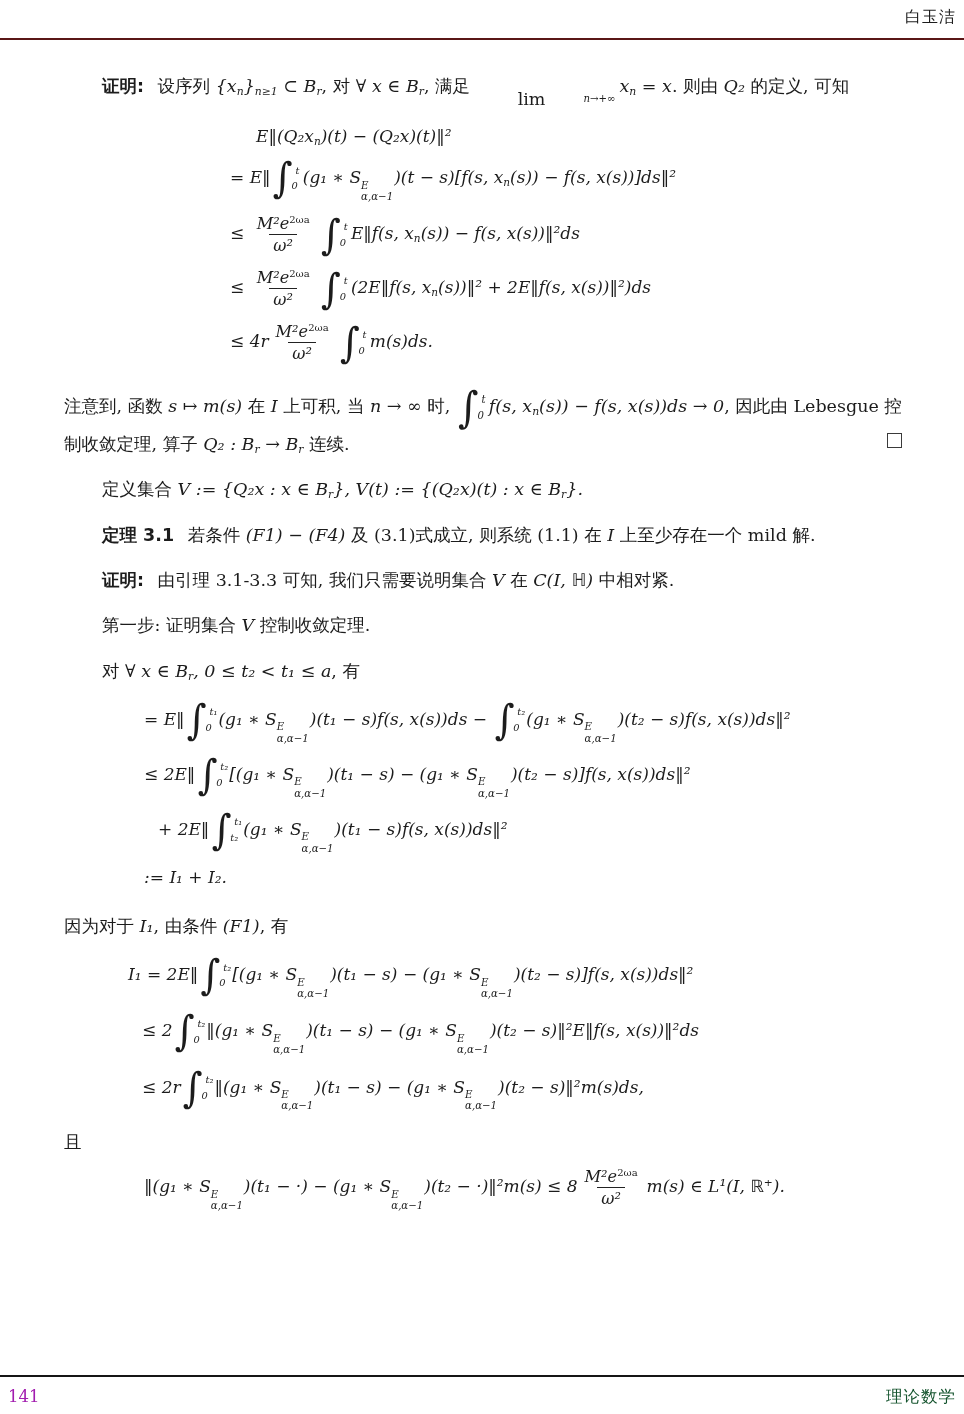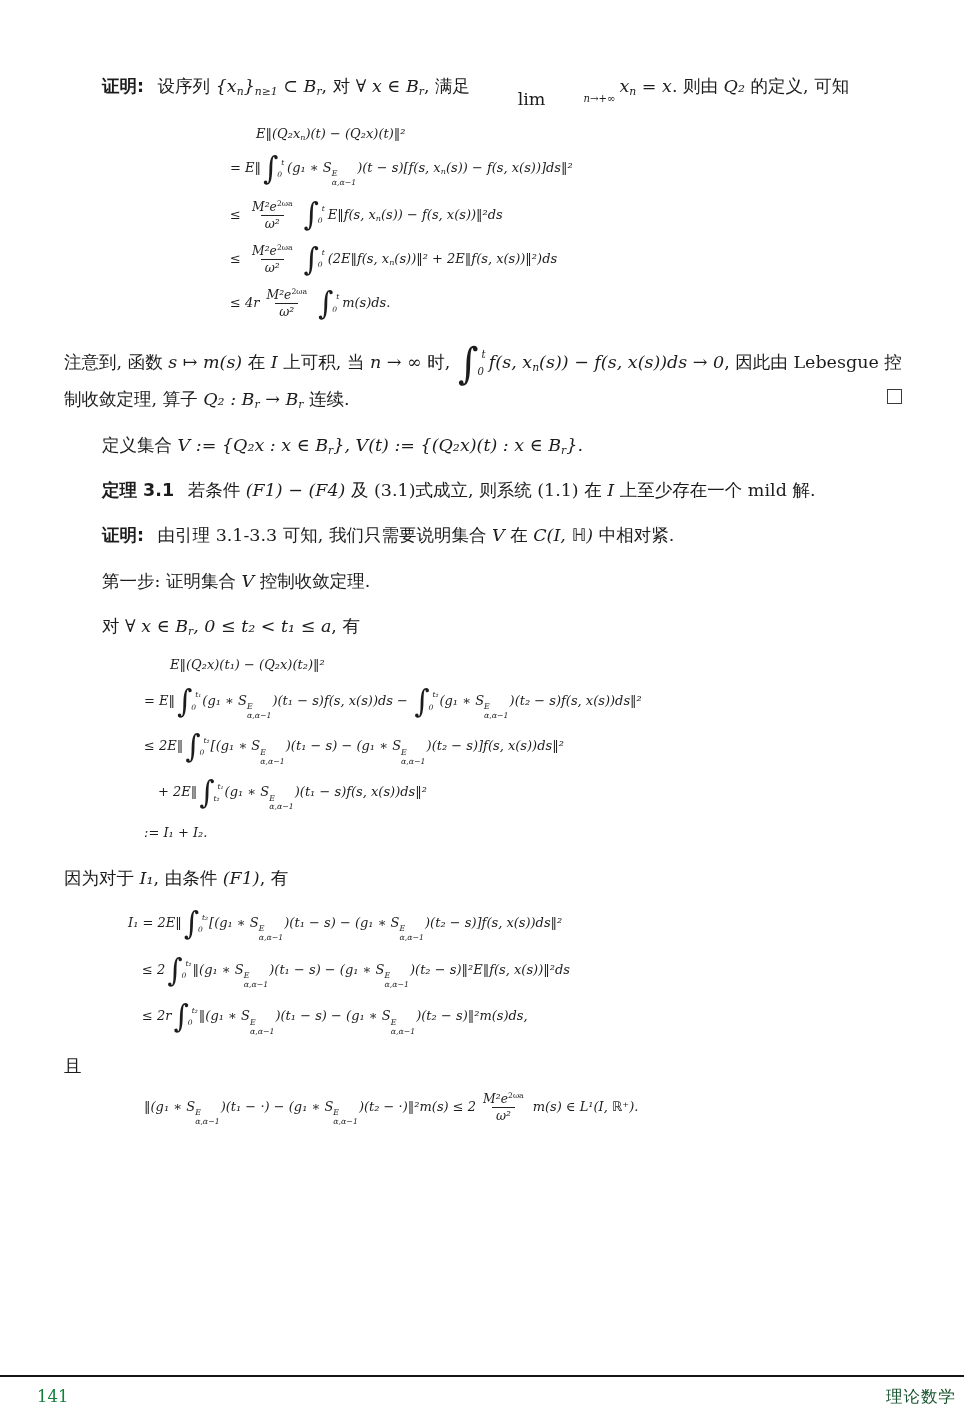--- a/index.html
+++ b/index.html
@@ -36,43 +36,47 @@
   .int .hi{transform:translateX(3px);}
   .int .lo{transform:translateX(-1px);}
   .lim{display:inline-flex; align-items:center; vertical-align:-0.75em;
        line-height:1.05; margin:0 4px;}
   .lim .top{font-style:normal;}
   .lim .bot{font-size:58%; font-style:italic; margin-top:1px;}
   .q{position:absolute; right:0; bottom:12px; width:13px; height:13px;
      border:1.6px solid #3a3a3a; background:#fff;}
   
   .disp{line-height:1.4;}
-  .mline{white-space:nowrap; font-size:13px;}
+  .mline{white-space:nowrap; font-size:17px;}
   .d1{margin:16px 0 24px 166px;}
   .d1 .mline{margin:11px 0;}
   .d2{margin:14px 0 20px 80px;}
   .d2 .mline{margin:12px 0;}
   .d3{margin:14px 0 14px 64px;}
   .d3 .mline{margin:13px 0;}
   .d4{margin:8px 0 0 80px;}
   .il1{margin-left:26px !important;}
   .il2{margin-left:14px !important;}
   
   .footer{position:absolute; left:0; right:0; bottom:6px;}
   .frule{height:2px; background:#151515; margin-bottom:9px;}
   .frow{display:flex; align-items:baseline; padding:0 8px; font-size:16.5px;}
   .fleft{flex:1; text-align:left;}
-  .fcenter{flex:0 0 auto; text-align:center; color:#15803d;margin-left:29px;}
+  .fcenter{flex:0 0 auto; text-align:center; color:#a21caf;}
   .fright{flex:1; text-align:right; letter-spacing:1px;}
 </style>
 </head>
 <body>
 
 <div class="page">
 
+  <div class="header">
+    <div class="author">白玉洁</div>
+    <div class="hrule" style="background: rgb(90, 22, 22);"></div>
+  </div>
 
   <div class="content">
 
     <p class="para indent"><span class="mb">证明:</span><span class="mc"> 设序列 </span><span class="mi">{x</span><span class="d">n</span><span class="mi">}</span><span class="d">n≥1</span><span class="mi"> ⊂ B</span><span class="d">r</span><span class="mc">, 对 </span><span class="mi">∀ x ∈ B</span><span class="d">r</span><span class="mc">, 满足 </span><span class="lim">
           <span class="top">lim</span>
           <span class="bot">n→+∞</span>
         </span><span class="mi">x</span><span class="d">n</span><span class="mi"> = x</span><span class="mc">. 则由 </span><span class="mi">Q₂</span><span class="mc"> 的定义, 可知</span></p>
 
     <div class="disp d1">
       <div class="mline il1"><span class="mi">E‖(Q₂x</span><span class="d">n</span><span class="mi">)(t) − (Q₂x)(t)‖²</span></div>
@@ -130,21 +134,20 @@
 
     <p class="para indent"><span class="mb">定理 3.1</span><span class="mc"> 若条件 </span><span class="mi">(F1) − (F4)</span><span class="mc"> 及 (3.1)式成立, 则系统 (1.1) 在 </span><span class="mi">I</span><span class="mc"> 上至少存在一个 mild 解.</span></p>
 
     <p class="para indent"><span class="mb">证明:</span><span class="mc"> 由引理 3.1-3.3 可知, 我们只需要说明集合 </span><span class="mi">V</span><span class="mc"> 在 </span><span class="mi">C(I, ℍ)</span><span class="mc"> 中相对紧.</span></p>
 
     <p class="para indent"><span class="mc">第一步: 证明集合 </span><span class="mi">V</span><span class="mc"> 控制收敛定理.</span></p>
 
     <p class="para indent"><span class="mc">对 </span><span class="mi">∀ x ∈ B</span><span class="d">r</span><span class="mi">, 0 ≤ t₂ &lt; t₁ ≤ a</span><span class="mc">, 有</span></p>
 
     <div class="disp d2">
-      <div class="mline il1"><span class="mi">E‖(Q₂x)(t₁) − (Q₂x)(t₂)‖²</span></div>
       <div class="mline"><span class="mi">= E‖</span><span class="int">
             <span class="sym">∫</span>
             <span class="lims">
               <span class="hi">t₁</span>
               <span class="lo">0</span>
             </span>
           </span><span class="mi">(g₁ ∗ S</span><span class="ss">
             <span class="">E</span>
             <span class="">α,α−1</span>
           </span><span class="mi">)(t₁ − s)f(s, x(s))ds − </span><span class="int">
@@ -229,21 +232,21 @@
 
     <p class="para" style="margin-bottom:2px"><span class="mc">且</span></p>
 
     <div class="disp d4">
       <div class="mline"><span class="mi">‖(g₁ ∗ S</span><span class="ss">
             <span class="">E</span>
             <span class="">α,α−1</span>
           </span><span class="mi">)(t₁ − ·) − (g₁ ∗ S</span><span class="ss">
             <span class="">E</span>
             <span class="">α,α−1</span>
-          </span><span class="mi">)(t₂ − ·)‖²m(s) ≤ 2</span><span class="frac">
+          </span><span class="mi">)(t₂ − ·)‖²m(s) ≤ 8</span><span class="frac">
             <span class="num"><span class="mi">M²e</span><span class="u">2ωa</span></span>
             <span class="den"><span class="mi">ω²</span></span>
           </span><span class="mi">m(s) ∈ L¹(I, ℝ⁺).</span></div>
     </div>
 
   </div>
 
   <div class="footer">
     <div class="frule"></div>
     <div class="frow">

